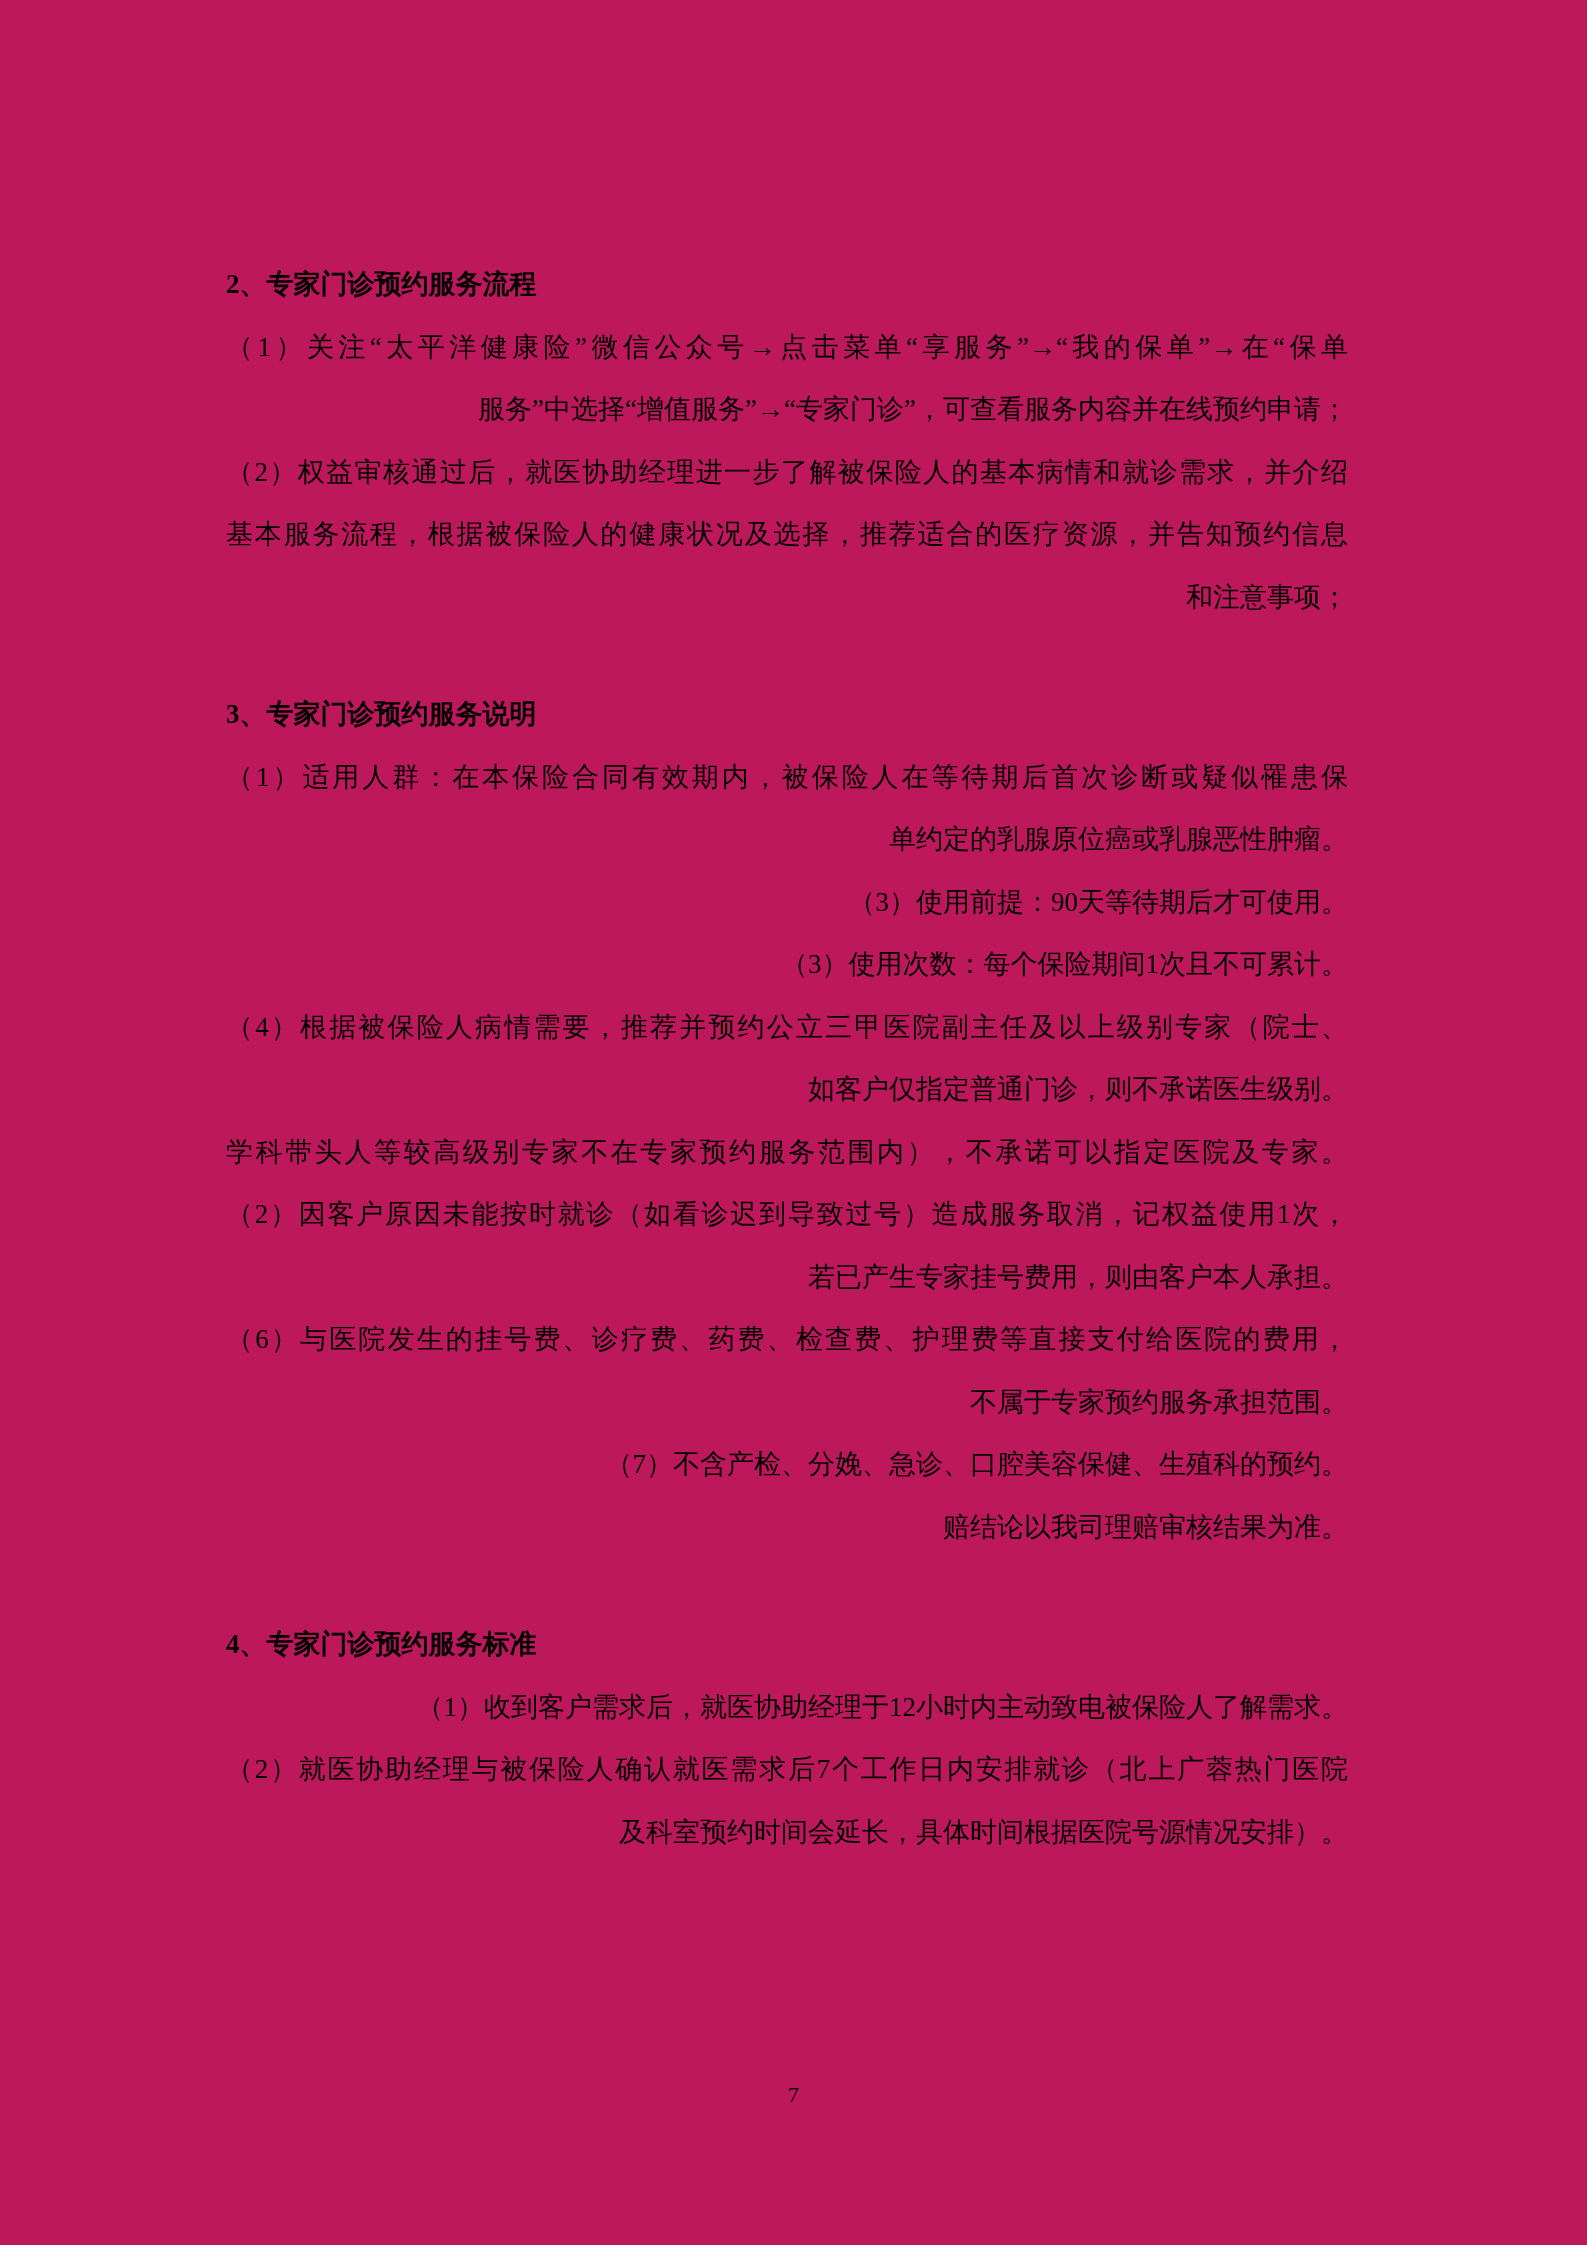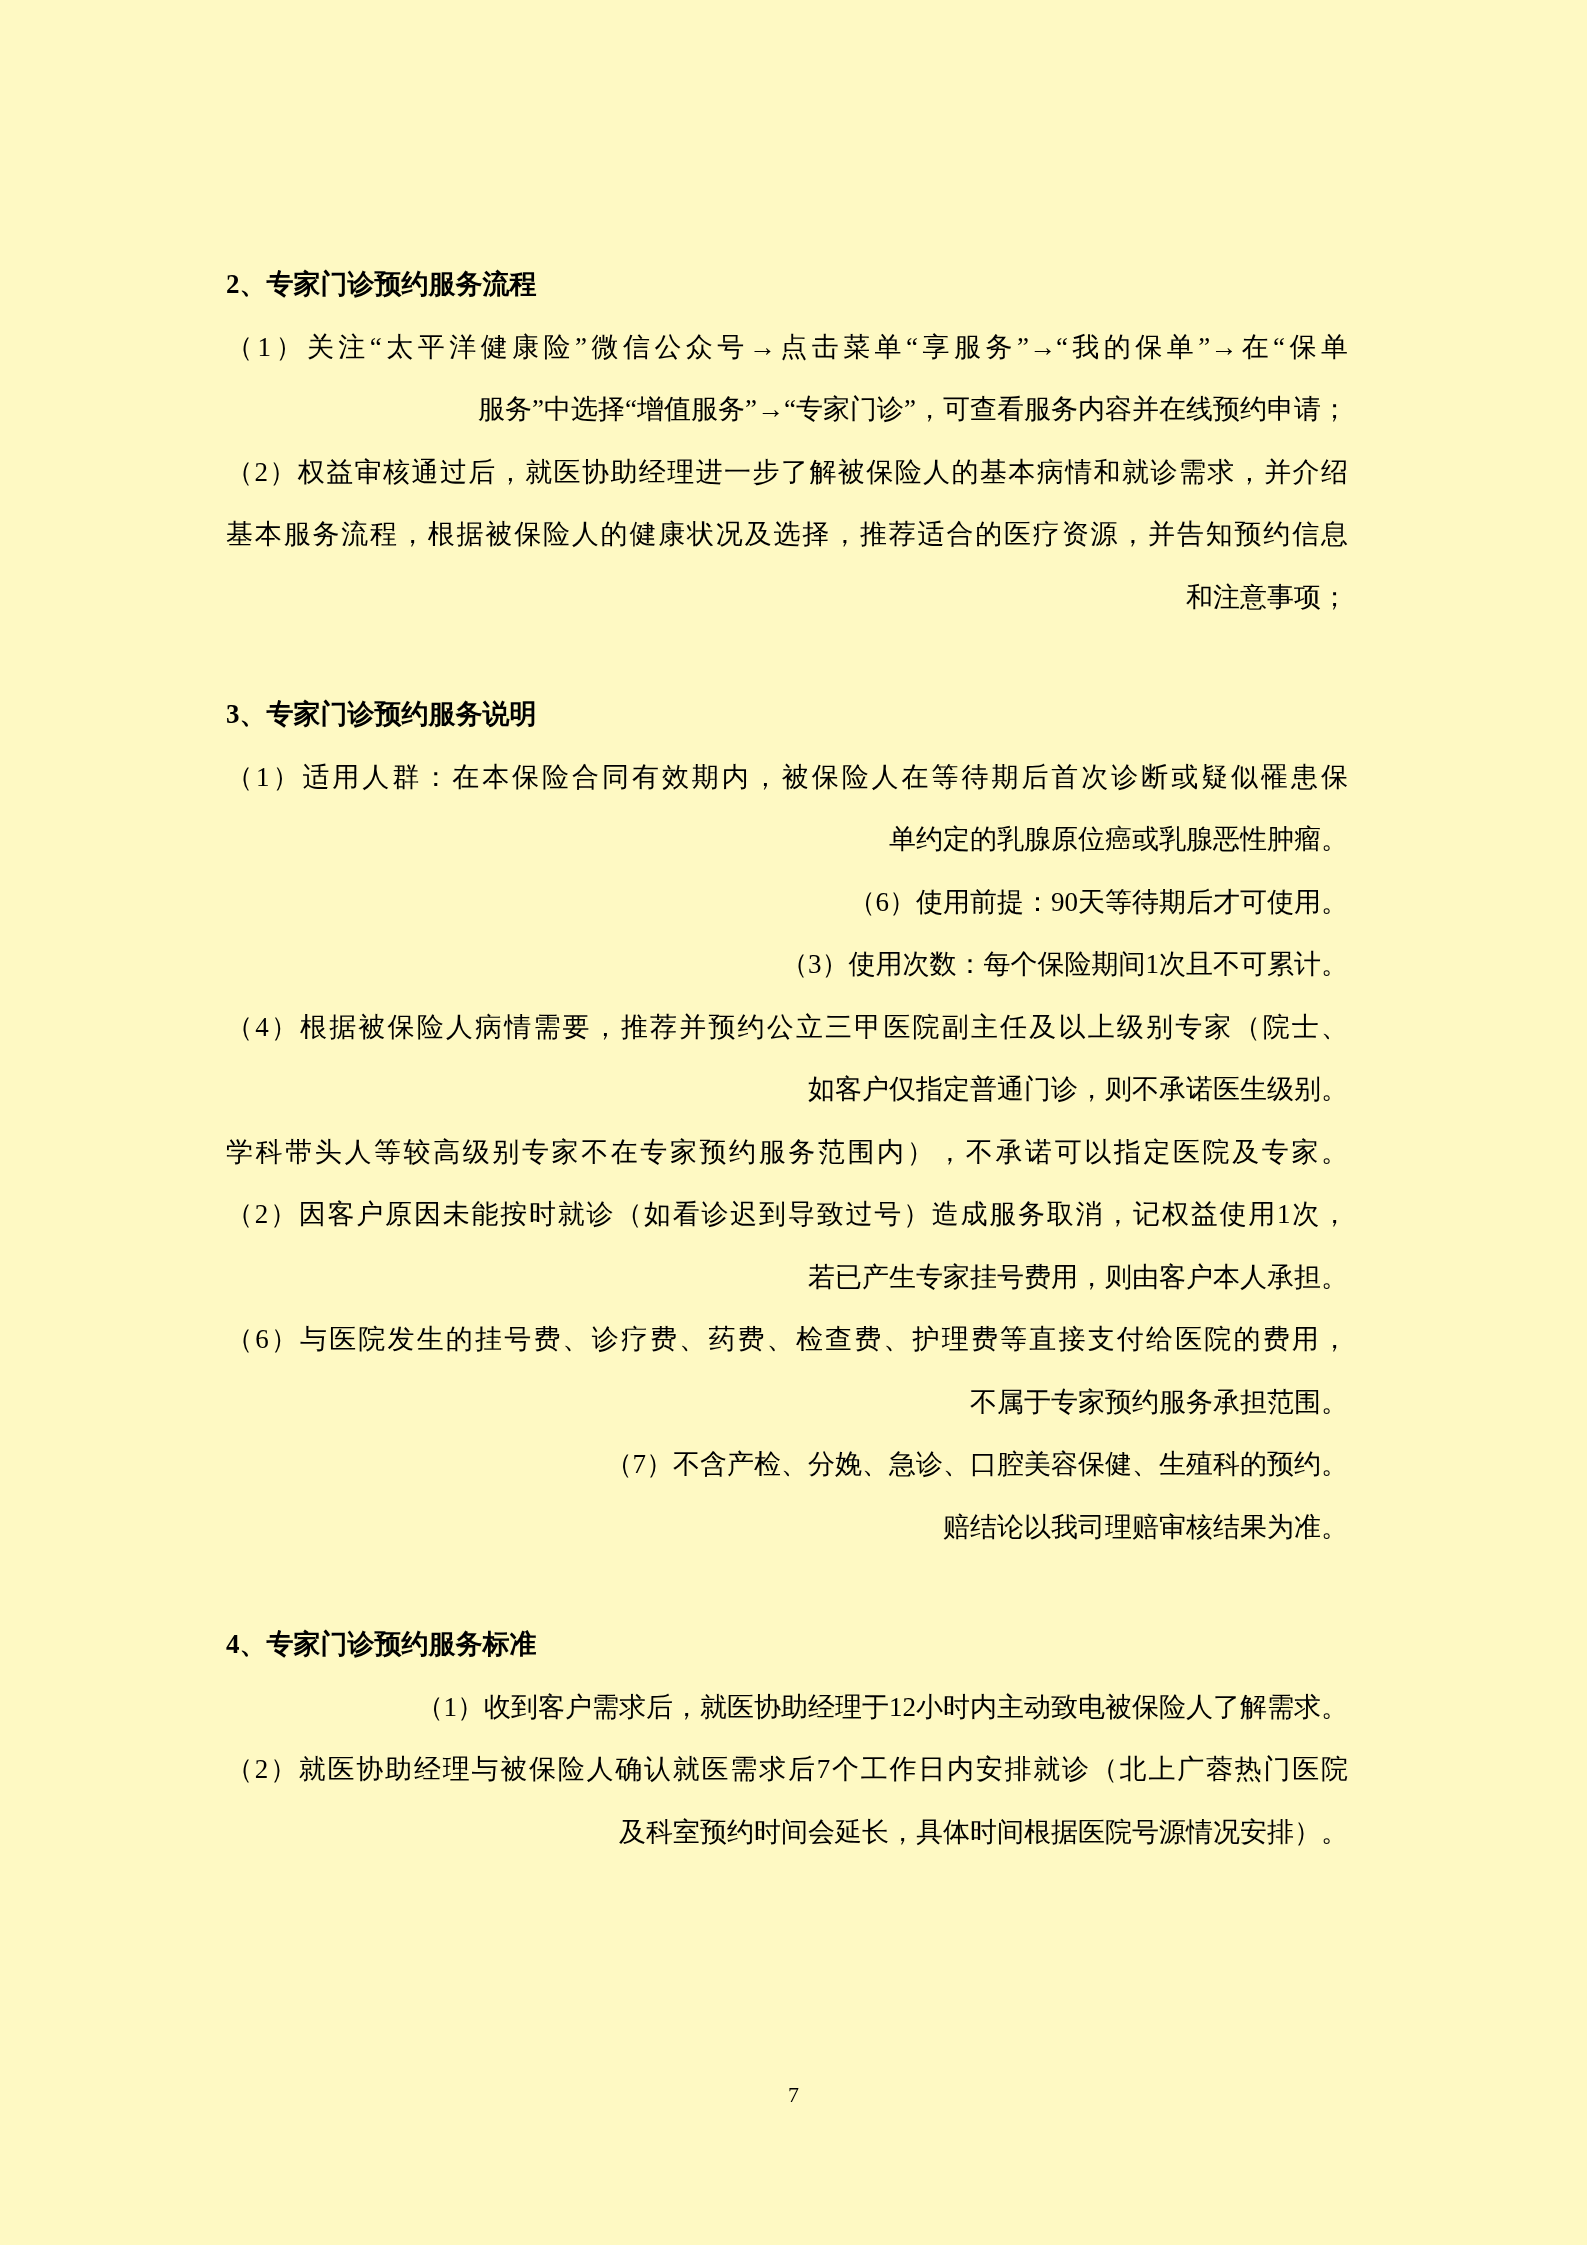--- a/index.html
+++ b/index.html
@@ -4,21 +4,21 @@
 <style>
   html, body {
     margin: 0;
     padding: 0;
     background: #ffffff;
   }
   .page {
     position: relative;
     width: 1587px;
     height: 2245px;
-    background: #fef9c3;
+    background: #be185d;
     color: #000000;
     font-family: "Liberation Serif", "DejaVu Serif", serif;
     overflow: hidden;
   }
   .content {
     position: absolute;
     left: 226px;
     top: 253px;
     width: 1122px;
   }
@@ -61,21 +61,21 @@
   <div class="content" id="content">
       <div class="heading">2、专家门诊预约服务流程</div>
       <div class="line just">（1）关注“太平洋健康险”微信公众号→点击菜单“享服务”→“我的保单”→在“保单</div>
       <div class="line last">服务”中选择“增值服务”→“专家门诊”，可查看服务内容并在线预约申请；</div>
       <div class="line just">（2）权益审核通过后，就医协助经理进一步了解被保险人的基本病情和就诊需求，并介绍</div>
       <div class="line just">基本服务流程，根据被保险人的健康状况及选择，推荐适合的医疗资源，并告知预约信息</div>
       <div class="line last">和注意事项；</div>
       <div class="heading gap">3、专家门诊预约服务说明</div>
       <div class="line just">（1）适用人群：在本保险合同有效期内，被保险人在等待期后首次诊断或疑似罹患保</div>
       <div class="line last">单约定的乳腺原位癌或乳腺恶性肿瘤。</div>
-      <div class="line last">（6）使用前提：90天等待期后才可使用。</div>
+      <div class="line last">（3）使用前提：90天等待期后才可使用。</div>
       <div class="line last">（3）使用次数：每个保险期间1次且不可累计。</div>
       <div class="line just">（4）根据被保险人病情需要，推荐并预约公立三甲医院副主任及以上级别专家（院士、</div>
       <div class="line last">如客户仅指定普通门诊，则不承诺医生级别。</div>
       <div class="line just">学科带头人等较高级别专家不在专家预约服务范围内），不承诺可以指定医院及专家。</div>
       <div class="line just">（2）因客户原因未能按时就诊（如看诊迟到导致过号）造成服务取消，记权益使用1次，</div>
       <div class="line last">若已产生专家挂号费用，则由客户本人承担。</div>
       <div class="line just">（6）与医院发生的挂号费、诊疗费、药费、检查费、护理费等直接支付给医院的费用，</div>
       <div class="line last">不属于专家预约服务承担范围。</div>
       <div class="line last">（7）不含产检、分娩、急诊、口腔美容保健、生殖科的预约。</div>
       <div class="line last">赔结论以我司理赔审核结果为准。</div>

